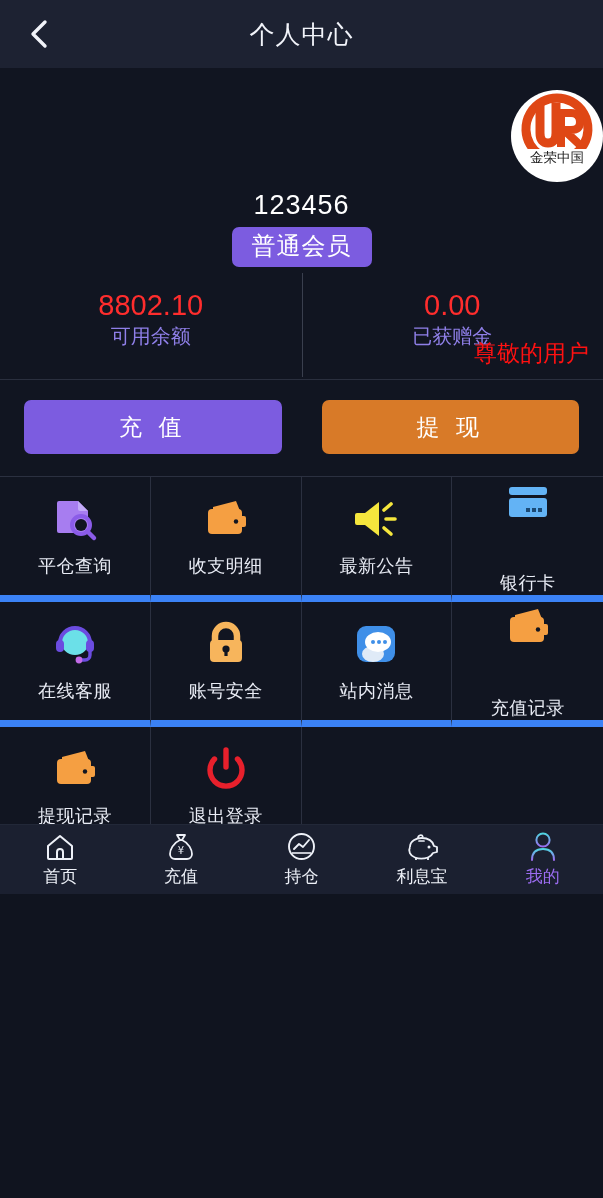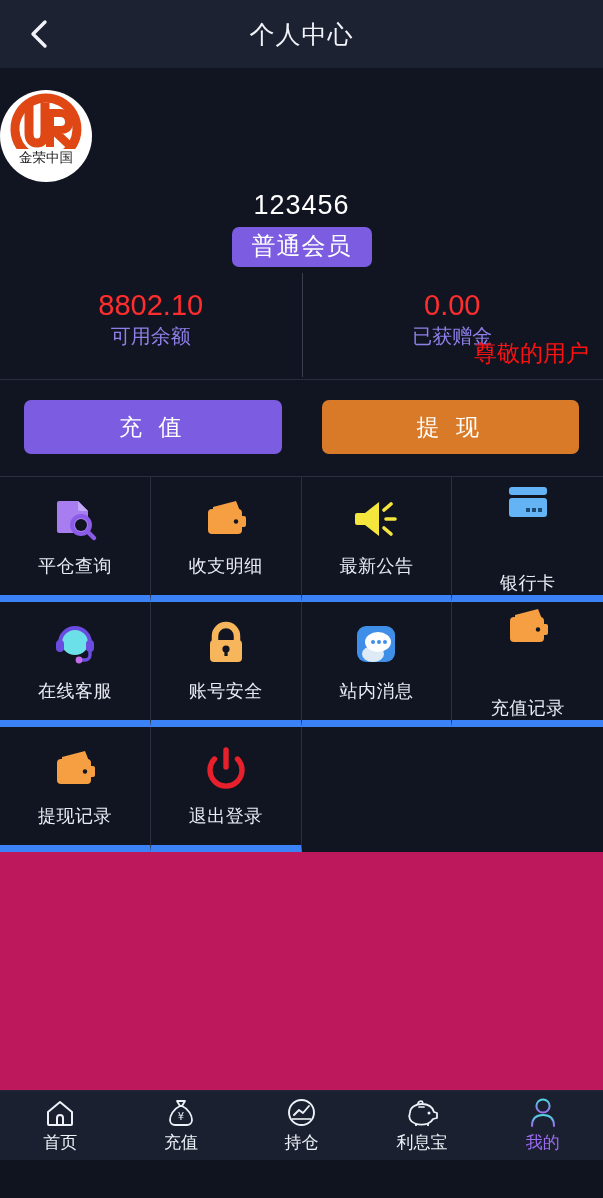--- a/index.html
+++ b/index.html
@@ -2,21 +2,21 @@
 <html><head>
 <meta charset="utf-8">
 <style>
   * { box-sizing: border-box; margin: 0; padding: 0; }
   html, body {
     width: 603px; height: 1198px;
     background: #10141f;
     font-family: "Liberation Sans", "DejaVu Sans", sans-serif;
     overflow: hidden;
   }
-  .phone { position: relative; width: 603px; height: 1160px; background: #be185d; }
+  .phone { position: relative; width: 603px; height: 894px; background: #be185d; }
 
   
   .header {
     position: relative;
     height: 68px;
     background: #1d2232;
     display: flex; align-items: center; justify-content: center;
   }
   .back-btn {
     position: absolute; left: 14px; top: 0; bottom: 0;
@@ -30,21 +30,21 @@
 
   
   .profile {
     background: #111521;
     padding-top: 22px;
     border-bottom: 1px solid #2a2f3e;
     padding-bottom: 0;
     position: relative;
     height: 312px;
   }
-  .avatar-wrap { display: flex; justify-content: flex-start; }
+  .avatar-wrap { display: flex; justify-content: flex-end; }
   .avatar {
     width: 92px; height: 92px; border-radius: 50%;
     background: #ffffff;
     display: flex; align-items: center; justify-content: center;
     overflow: hidden; position: relative;
   }
   .username {
     text-align: center; color: #ffffff; font-size: 27px;
     margin-top: 8px; letter-spacing: 1px;
   }

